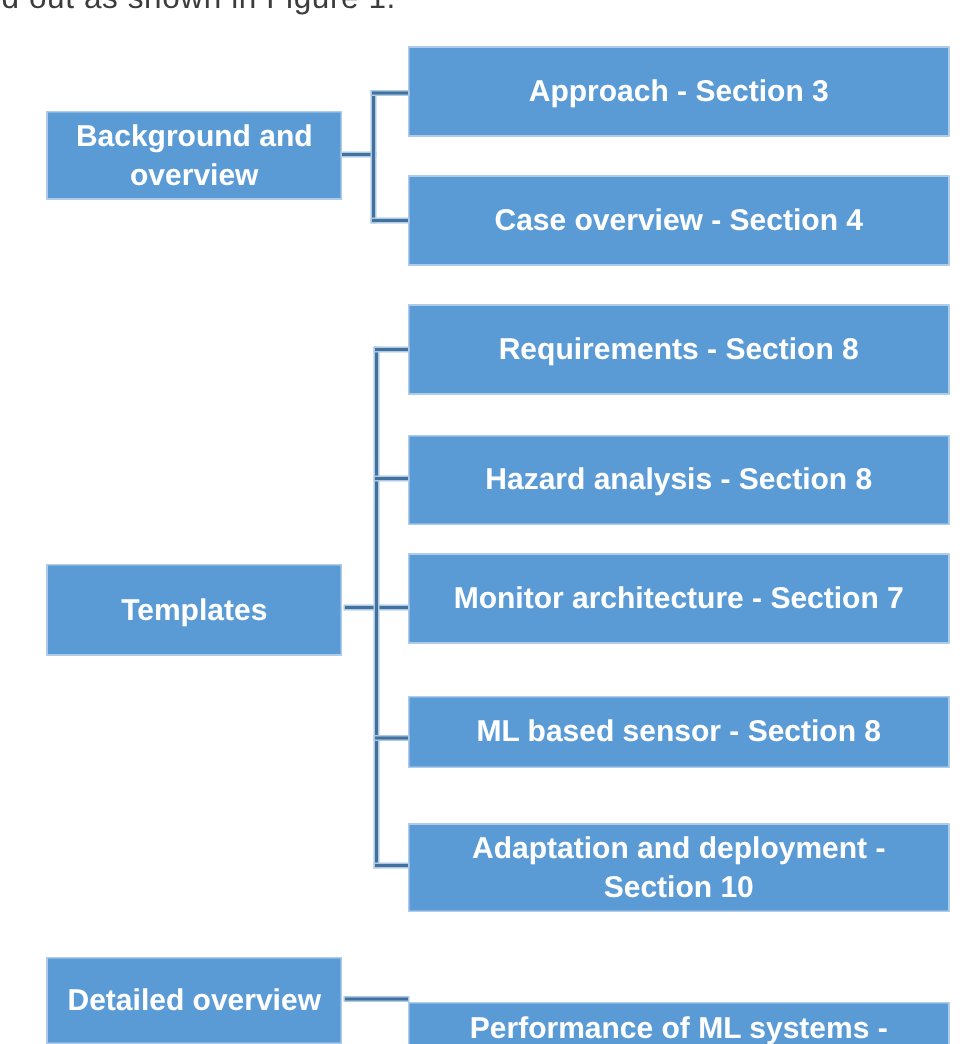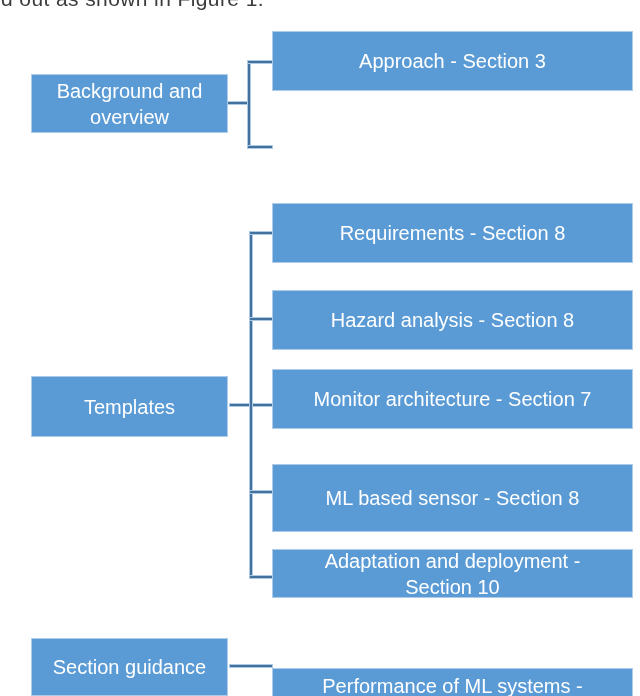--- a/index.html
+++ b/index.html
@@ -24,21 +24,21 @@
     border:1px solid var(--box-border,#aecbea);
     box-sizing:border-box;
     color:var(--box-text,#ffffff);
     display:flex;
     align-items:center;
     justify-content:center;
     text-align:center;
     font-size:20px;
     line-height:26px;
   }
-  .node .lbl{display:block;}
+  .node .lbl{display:block;font-weight:bold;}
   .left-col{left:31px;width:197px;padding:17px 8px;}
   .right-col{left:272px;width:361px;padding:0 24px;}
   .line{
     position:absolute;
     background:var(--connector,#41719c);
     box-shadow:0 0 0 1px #adc9e4;
   }
   .h{height:2px;}
   .v{width:2px;}
 </style>
@@ -49,39 +49,42 @@
 
   <div class="caption">d out as shown in Figure 1.</div>
 
   <div class="node left-col" style="top:74px;height:59px;">
     <span class="lbl">Background and overview</span>
   </div>
   <div class="node left-col" style="top:376px;height:61px;">
     <span class="lbl">Templates</span>
   </div>
   <div class="node left-col" style="top:638px;height:58px;">
-    <span class="lbl">Section guidance</span>
+    <span class="lbl">Detailed overview</span>
   </div>
 
   <div class="node right-col" style="top:31px;height:60px;">
     <span class="lbl">Approach - Section 3</span>
+  </div>
+  <div class="node right-col" style="top:117px;height:60px;">
+    <span class="lbl">Case overview - Section 4</span>
   </div>
   <div class="node right-col" style="top:203px;height:60px;">
     <span class="lbl">Requirements - Section 8</span>
   </div>
   <div class="node right-col" style="top:290px;height:60px;">
     <span class="lbl">Hazard analysis - Section 8</span>
   </div>
   <div class="node right-col" style="top:369px;height:60px;">
     <span class="lbl">Monitor architecture - Section 7</span>
   </div>
-  <div class="node right-col" style="top:464px;height:68px;">
+  <div class="node right-col" style="top:464px;height:48px;">
     <span class="lbl">ML based sensor - Section 8</span>
   </div>
-  <div class="node right-col" style="top:549px;height:49px;">
+  <div class="node right-col" style="top:549px;height:59px;">
     <span class="lbl">Adaptation and deployment - Section 10</span>
   </div>
   <div class="node right-col" style="top:668px;height:61px;">
     <span class="lbl">Performance of ML systems - Section 9</span>
   </div>
 
   <div class="line h" style="left:228px;top:102px;width:22px;"></div>
   <div class="line v" style="left:248px;top:61px;height:87px;"></div>
   <div class="line h" style="left:248px;top:61px;width:24px;"></div>
   <div class="line h" style="left:248px;top:146px;width:24px;"></div>

